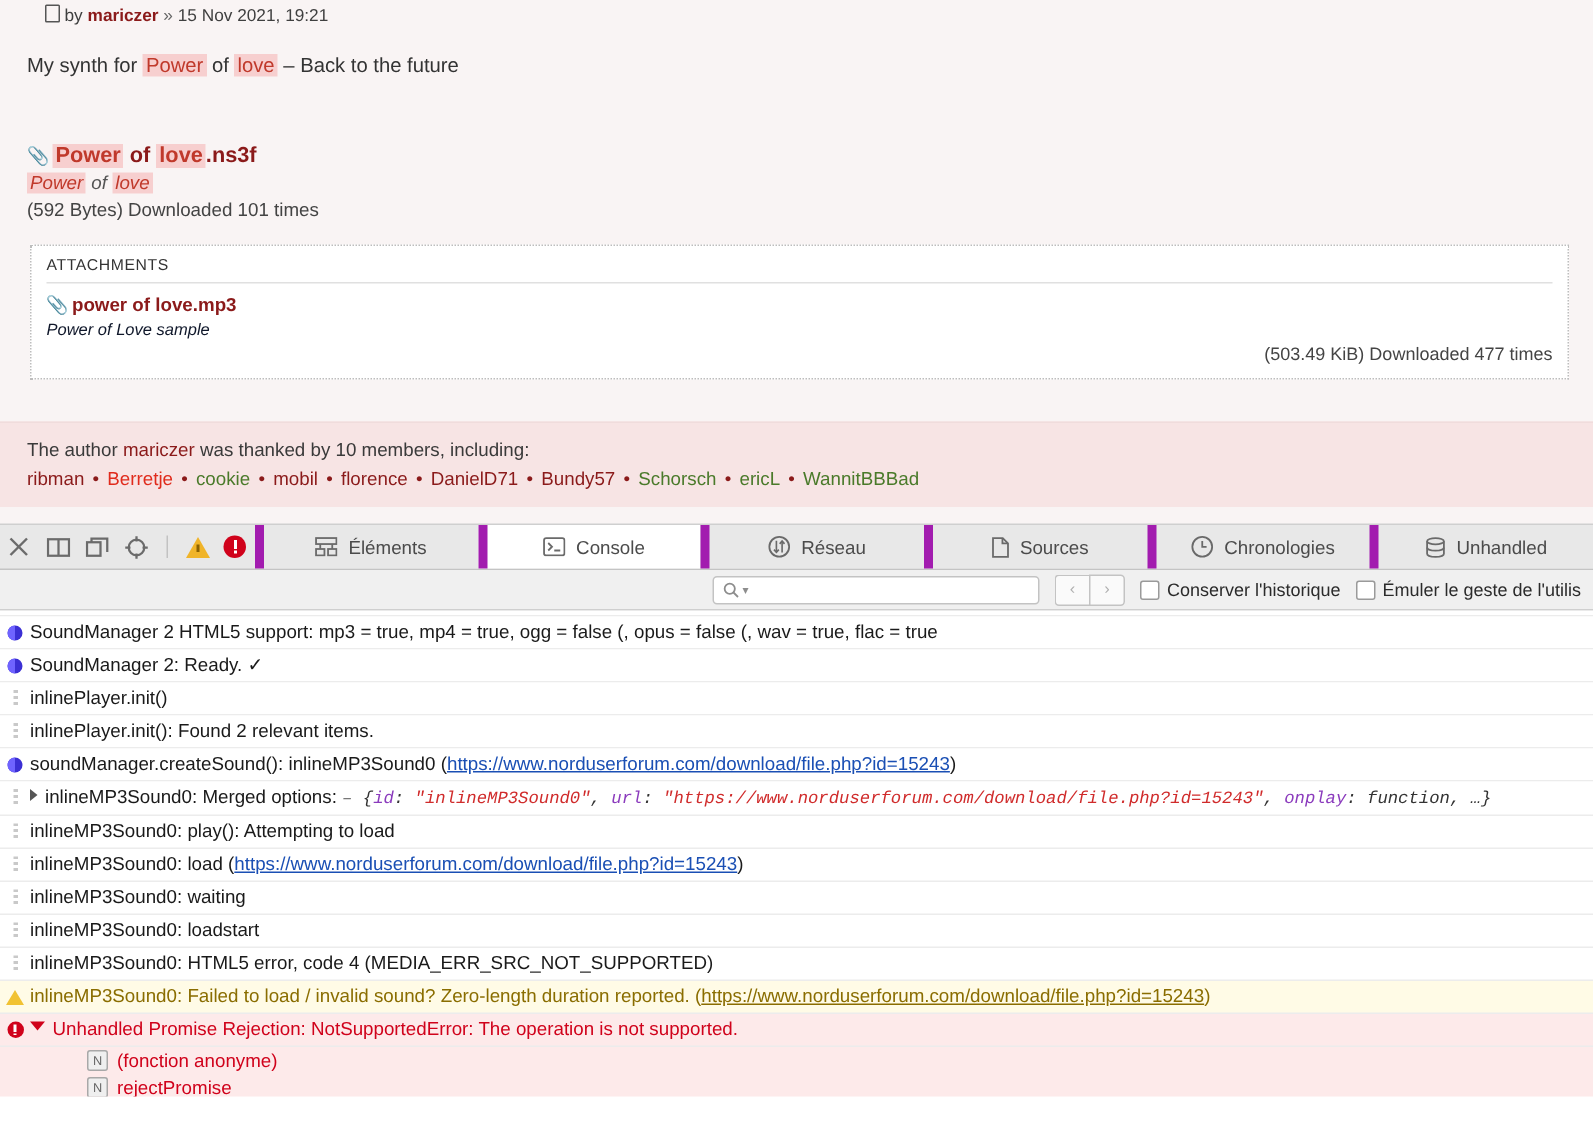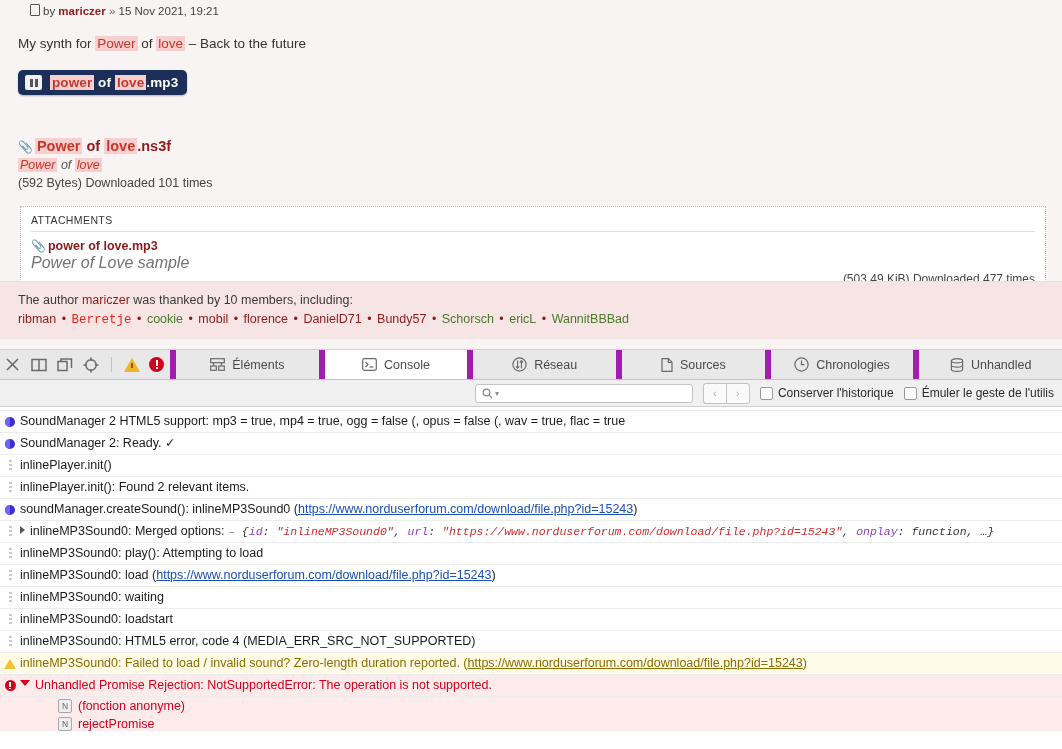--- a/index.html
+++ b/index.html
@@ -120,37 +120,37 @@
   }
   .attach-title {
     font-size: 10.5px;
     color: #333;
     letter-spacing: .4px;
     padding-bottom: 5px;
     border-bottom: 1px solid #e0e0e0;
   }
   .attach-item { padding-top: 6px; }
   .attach-item .fname { font-size: 12.5px; font-weight: bold; color: #8b1a1a; line-height: 17px;}
-  .attach-item .fcomment { font-style: italic; font-size: 16px; color: #737373; line-height: 16px;}
+  .attach-item .fcomment { font-style: italic; font-size: 11px; color: #0f172a; line-height: 16px;}
   .attach-item .fmeta { font-size: 12px; color: #444; line-height: 16px; text-align: right;}
 
   
   .thanks {
     position: absolute;
     left: 0; right: 0;
     top: 281px;
     background: #f7e4e4;
     padding: 9px 18px 10px 18px;
     font-size: 12.5px;
     color: #3a3a3a;
     line-height: 18px;
     border-top: 1px solid #f0dcdc;
   }
   .thanks .uname-dark { color: #8b1a1a; }
-  .thanks .uname-red  { color: #e02b1c; font-family: Liberation Mono, monospace; }
+  .thanks .uname-red  { color: #e02b1c; }
   .thanks .uname-green{ color: #4a7a2a; }
   .thanks .bullet { color: #8b1a1a; padding: 0 2px; }
   .thanks-list { margin-top: 1px; }
 
   
   .inspector {
     position: absolute;
     top: 350px; left: 0;
     width: 1062px; height: 399px;
     background: #fff;
@@ -367,27 +367,20 @@
         <span class="pagefile-icon"></span><span>by</span>
         <span class="author">mariczer</span>
         <span class="sep">»</span>
         <span>15 Nov 2021, 19:21</span>
       </div>
 
       <div class="post-body">
         <span>My synth for </span><span class="hl">Power</span><span> of </span><span class="hl">love</span><span> – Back to the future</span>
       </div>
 
-      <div class="player">
-        <span class="pause-btn">
-            <i></i>
-            <i></i>
-          </span>
-        <span class="ptext"><span class="hl">power</span><span> of </span><span class="hl">love</span><span>.mp3</span></span>
-      </div>
 
       <div class="inline-file">
         <div class="fname"><span class="clip">📎</span><span class="hl">Power</span><span> of </span><span class="hl">love</span><span>.ns3f</span></div>
         <div class="fcomment"><span class="hl">Power</span><span> of </span><span class="hl">love</span></div>
         <div class="fmeta">(592 Bytes) Downloaded 101 times</div>
       </div>
 
       <div class="attach-box">
         <div class="attach-title">ATTACHMENTS</div>
         <div class="attach-item">

